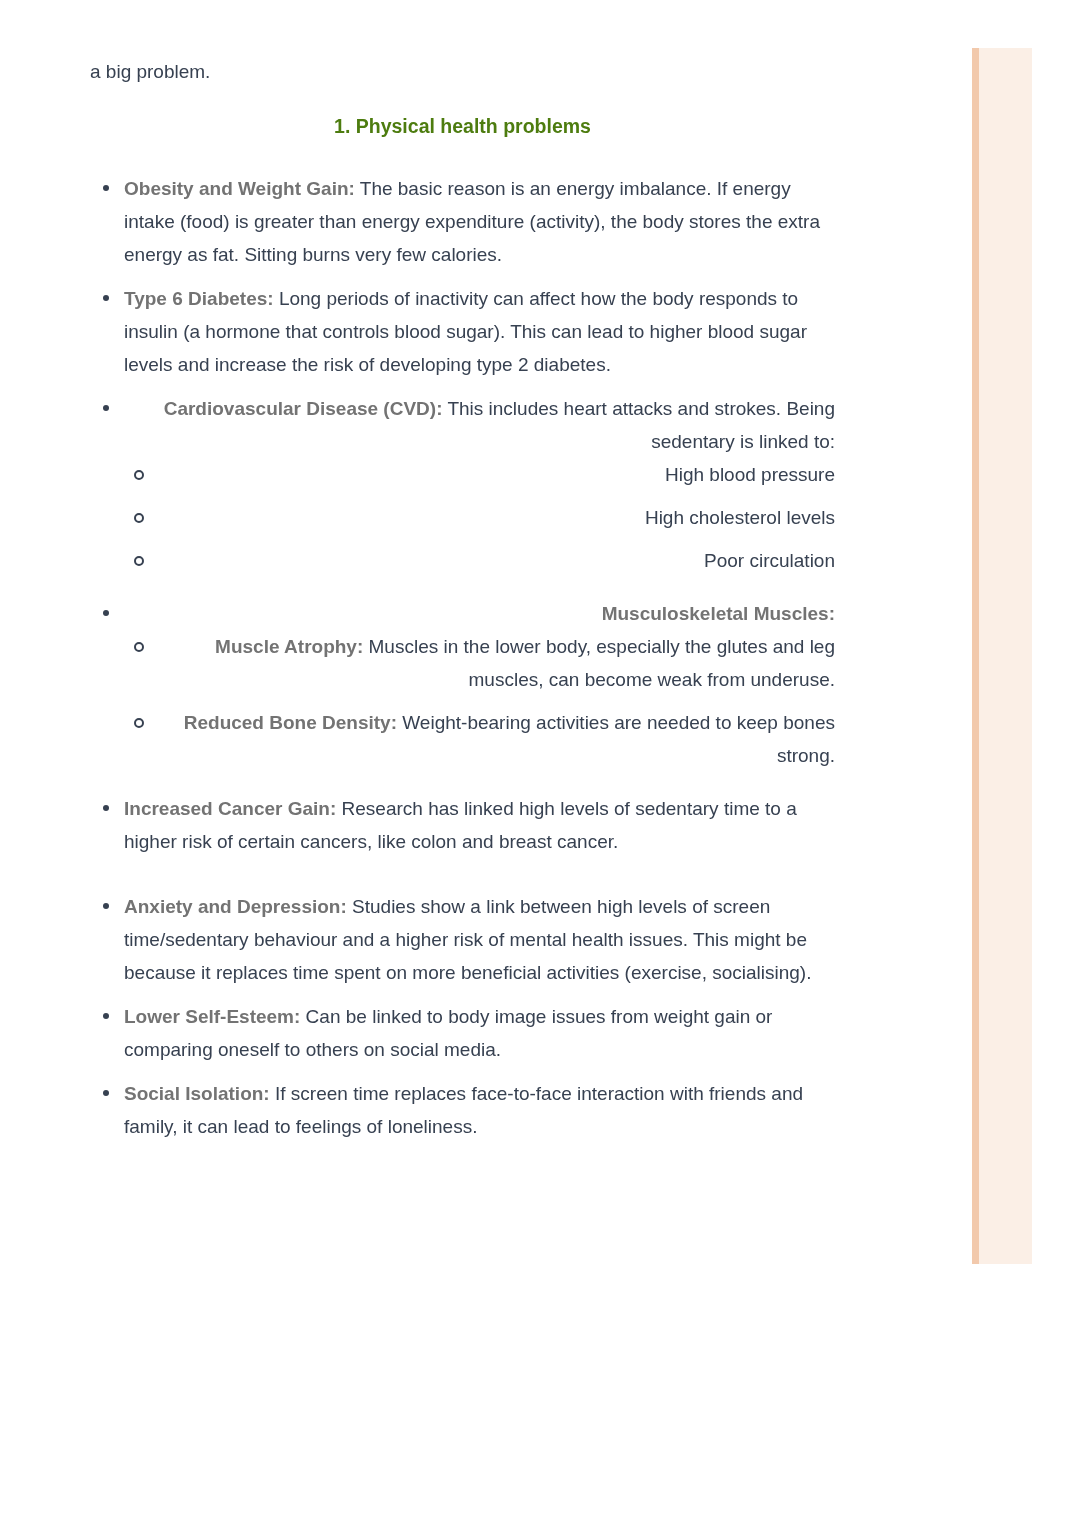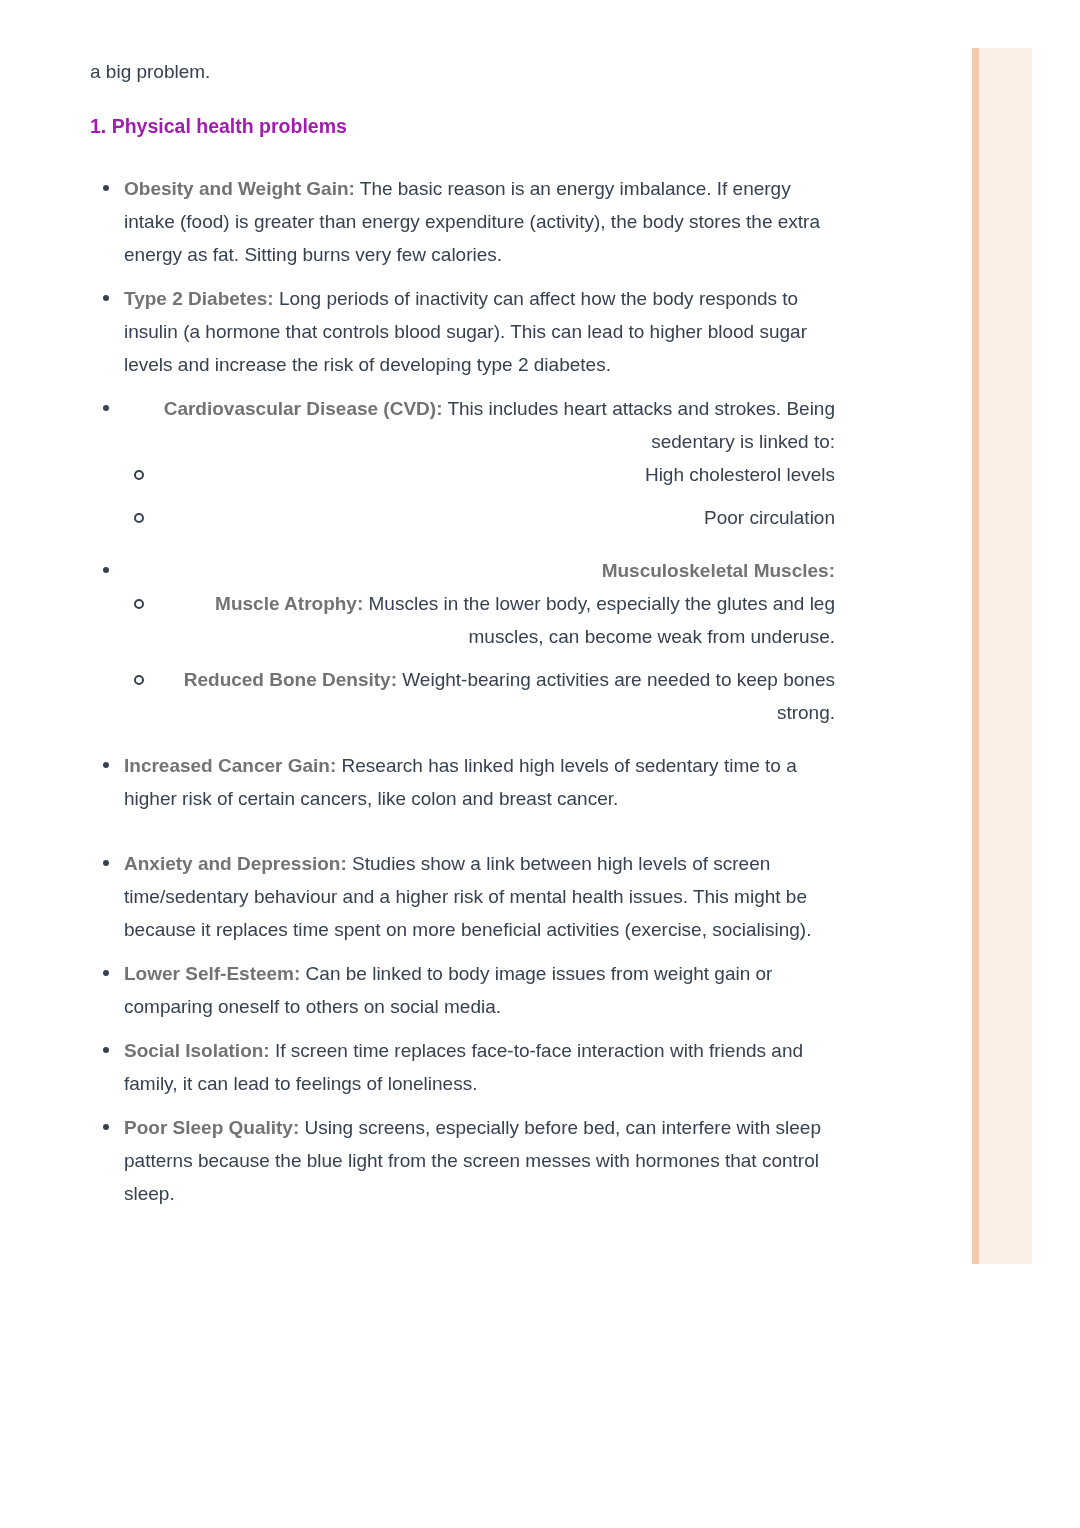--- a/index.html
+++ b/index.html
@@ -33,21 +33,22 @@
     font-size: 19px;
     line-height: 33px;
     z-index: 2;
   }
   .intro { margin: 0; }
   h2.section-heading {
     margin: 25px 0 0 0;
     font-size: 19.5px;
     line-height: 27px;
     font-weight: 700;
-    color: #a21caf;
+    color: #4d7c0f;
+    text-align: center;
   }
   ul.top-list {
     list-style: none;
     margin: 32px 0 0 0;
     padding: 0;
   }
   ul.top-list > li {
     position: relative;
     padding-left: 34px;
     margin-bottom: 11px;
@@ -109,27 +110,30 @@
     <p class="intro">a big problem.</p>
 
     <h2 class="section-heading">1. Physical health problems</h2>
 
     <ul class="top-list">
       <li>
         <span class="lead">Obesity and Weight Gain:</span>
         <span>The basic reason is an energy imbalance. If energy intake (food) is greater than energy expenditure (activity), the body stores the extra energy as fat. Sitting burns very few calories.</span>
       </li>
       <li>
-        <span class="lead">Type 2 Diabetes:</span>
+        <span class="lead">Type 6 Diabetes:</span>
         <span>Long periods of inactivity can affect how the body responds to insulin (a hormone that controls blood sugar). This can lead to higher blood sugar levels and increase the risk of developing type 2 diabetes.</span>
       </li>
       <li class="has-sub">
         <span class="lead">Cardiovascular Disease (CVD):</span>
         <span>This includes heart attacks and strokes. Being sedentary is linked to:</span>
         <ul class="sub-list">
+          <li>
+            <span>High blood pressure</span>
+          </li>
           <li>
             <span>High cholesterol levels</span>
           </li>
           <li>
             <span>Poor circulation</span>
           </li>
         </ul>
       </li>
       <li class="has-sub">
         <span class="lead">Musculoskeletal Muscles:</span>
@@ -157,23 +161,19 @@
         <span>Studies show a link between high levels of screen time/sedentary behaviour and a higher risk of mental health issues. This might be because it replaces time spent on more beneficial activities (exercise, socialising).</span>
       </li>
       <li>
         <span class="lead">Lower Self-Esteem:</span>
         <span>Can be linked to body image issues from weight gain or comparing oneself to others on social media.</span>
       </li>
       <li>
         <span class="lead">Social Isolation:</span>
         <span>If screen time replaces face-to-face interaction with friends and family, it can lead to feelings of loneliness.</span>
       </li>
-      <li>
-        <span class="lead">Poor Sleep Quality:</span>
-        <span>Using screens, especially before bed, can interfere with sleep patterns because the blue light from the screen messes with hormones that control sleep.</span>
-      </li>
     </ul>
 
   </div>
 
   <div class="footer">(c) Knowunity 2025</div>
 
 </div>
 
 </body></html>

